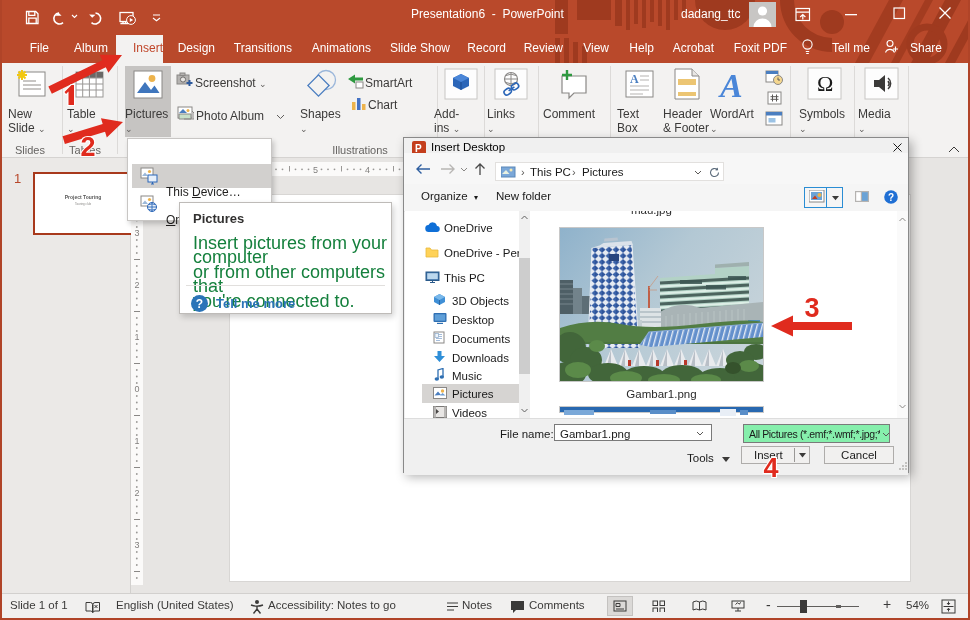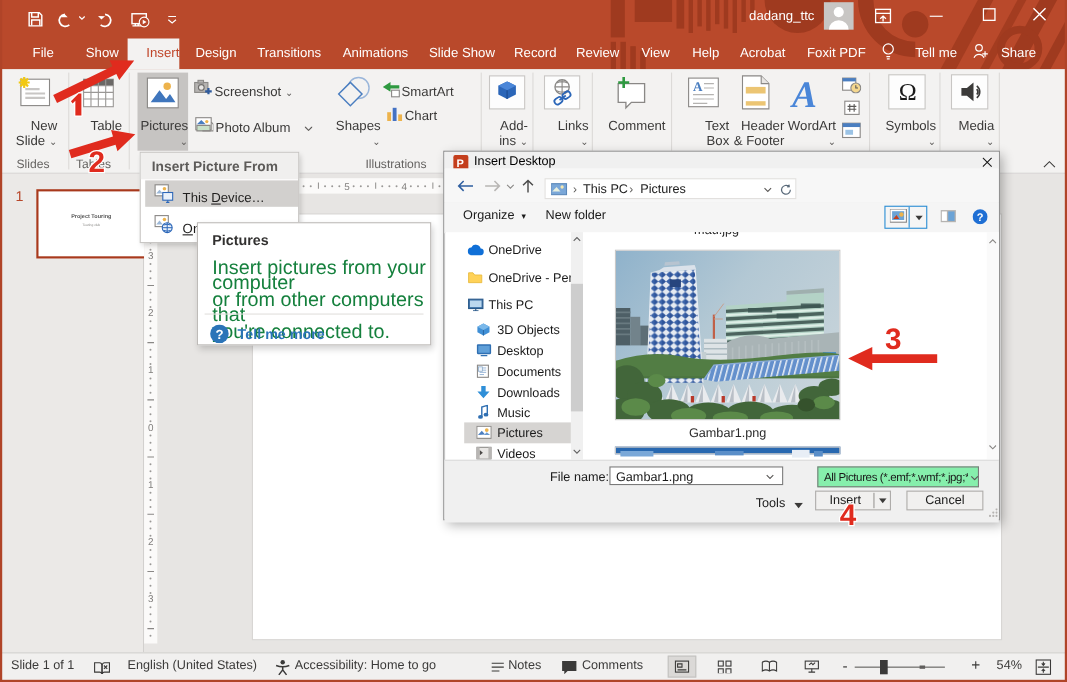--- a/index.html
+++ b/index.html
@@ -8,39 +8,39 @@
 
 #titlebar{position:absolute;left:0;top:0;width:970px;height:63px;background:#b9492b;color:#fff;overflow:hidden}
 #tabrow{position:absolute;left:0;top:30px;width:970px;height:33px}
 .tab{position:absolute;top:5px;height:28px;line-height:27px;color:#fff;font-size:12px;text-align:right}
 #tab-insert{background:#f3f2f1;color:#c0462a}
 #title-text{position:absolute;top:0;height:30px;line-height:29px;font-size:12px;color:#fff;white-space:nowrap}
 
 #ribbon{position:absolute;left:0;top:63px;width:970px;height:94px;background:#f3f2f1;border-bottom:1px solid #d5d3d1}
 .rlabel{position:absolute;font-size:11px;color:#666462;top:81px;text-align:center}
 .rsep{position:absolute;top:3px;height:88px;width:1px;background:#dcdad8}
-.rbtn-label{position:absolute;font-size:12px;color:#3b3a39;text-align:right;line-height:13.5px}
+.rbtn-label{position:absolute;font-size:12px;color:#3b3a39;text-align:left;line-height:13.5px}
 .chev{position:absolute;width:7px;height:4px}
 .rtext{position:absolute;font-size:12px;color:#3b3a39;white-space:nowrap}
 
 #panel{position:absolute;left:1px;top:158px;width:129px;height:435px;background:#ebe9e7;border-right:1px solid #d2d0ce}
 #canvas{position:absolute;left:131px;top:158px;width:836px;height:435px;background:#e7e5e3}
 #slide{position:absolute;left:230px;top:195px;width:680px;height:386px;background:#fff;box-shadow:0 0 0 1px #d8d6d4}
 #vruler{position:absolute;left:131px;top:178px;width:12px;height:407px;background:#fbfaf9}
 #hruler{position:absolute;left:143px;top:162px;width:766px;height:14px;background:#fbfaf9}
 #statusbar{position:absolute;left:0;top:593px;width:970px;height:25px;background:#f1f0ef;border-top:1px solid #d2d0ce;font-size:11.5px;color:#3b3a39}
 #statusbar .s{position:absolute;top:5px;white-space:nowrap}
 
 #winborder{position:absolute;left:0;top:0;width:970px;height:620px;border-left:2px solid #b04428;border-right:2px solid #b04428;border-bottom:2px solid #b04428;box-sizing:border-box;pointer-events:none;z-index:90}
 
 #menu{position:absolute;left:127px;top:138px;width:143px;height:81px;background:#fff;border:1px solid #c8c6c4;box-shadow:2px 3px 5px rgba(0,0,0,.2);z-index:20}
 #menu .hdr{position:absolute;left:0px;top:0px;width:100%;height:24px;background:#f0efee;font-weight:bold;color:#5d5b59;font-size:12.5px;line-height:24px;padding-left:10px;box-sizing:border-box}
 .mitem{position:absolute;left:4px;width:139px;height:24px;font-size:12px;color:#201f1e;line-height:24px}
 .mitem .ic{position:absolute;left:8px;top:3px}
-.mitem .tx{position:absolute;left:34px;top:4px}
+.mitem .tx{position:absolute;left:34px;top:16px}
 
 #tooltip{position:absolute;left:179px;top:202px;width:213px;height:112px;background:#fff;border:1px solid #bebbb8;box-shadow:2px 3px 6px rgba(0,0,0,.18);z-index:21;box-sizing:border-box}
 #tooltip .t1{position:absolute;left:13px;top:8px;font-size:13px;font-weight:bold;color:#323130}
 #tooltip .t2{position:absolute;left:13px;top:33px;font-size:18px;color:#15803d;line-height:14.4px}
 #tooltip hr{position:absolute;left:6px;right:6px;top:82px;border:none;border-top:1px solid #e1dfdd;margin:0;width:calc(100% - 12px)}
 #tooltip .t3{position:absolute;left:36px;top:93px;font-size:13px;font-weight:bold;color:#2b74b8}
 
 #dialog{position:absolute;left:403px;top:137px;width:506px;height:336px;background:#f0f0f0;border:1px solid #898989;box-shadow:3px 4px 10px rgba(0,0,0,.3);z-index:15;box-sizing:border-box}
 #dlg-title{position:absolute;left:0;top:0;width:100%;height:15px;background:#f0f0f0;font-size:11.5px;color:#000}
 #dlg-toolbar{position:absolute;left:0;top:15px;width:100%;height:31px;background:#f7f7f7}
@@ -90,20 +90,21 @@
       <path d="M30.5 4.5 h4.5 v4.5" fill="#fff" stroke="none" transform="rotate(-46 33 6)"></path>
       <path d="M47 6 l2.5 2.5 l2.5 -2.5" stroke-width="1.1"></path>
       <path d="M70.5 4 a5.5 5.5 0 1 1 -4 9.6" fill="none" stroke-width="1.6"></path>
       <path d="M66 4.5 h4.5 v4.5" fill="#fff" stroke="none" transform="rotate(137 68 6)"></path>
       <rect x="95" y="3.5" width="13" height="9"></rect>
       <path d="M98 12.5 v2 m-2.6 0 h8.4 m-3.2 -2 v2"></path>
       <circle cx="106" cy="11" r="4.4" fill="#b7472a" stroke="#fff" stroke-width="1"></circle>
       <path d="M104.8 9 l3.4 2 l-3.4 2 z" fill="#fff" stroke="none"></path>
       <path d="M128 6 h7 m-7 3 l3.5 2.8 l3.5 -2.8" stroke-width="1.1"></path>
     </svg>
+    <div id="title-text" style="left:411px">Presentation6&nbsp;&nbsp;-&nbsp;&nbsp;PowerPoint</div>
     <div id="title-text" style="left:681px">dadang_ttc</div>
     <div class="abs" style="left:749px;top:2px;width:27px;height:25px;background:#c8c6c4">
       <svg width="27" height="25">
           <circle cx="13.5" cy="9" r="4.6" fill="#fff"></circle>
           <path d="M4.5 25 a9 8.5 0 0 1 18 0 z" fill="#fff"></path>
         </svg>
     </div>
     <svg class="abs" style="left:795px;top:7px" width="16" height="15" fill="none" stroke="#fff" stroke-width="1.2">
       <rect x="1" y="1.5" width="13.5" height="12"></rect>
         <path d="M1 5.2 h13.5 M7.8 12.5 v-4.5 m-2.6 2 l2.6 -2.4 l2.6 2.4"></path>
@@ -113,21 +114,21 @@
       </svg>
     <svg class="abs" style="left:893px;top:7px" width="13" height="13" fill="none" stroke="#fff" stroke-width="1.2">
         <rect x="1" y="1" width="10.5" height="10.5"></rect>
       </svg>
     <svg class="abs" style="left:938px;top:6px" width="14" height="14" stroke="#fff" stroke-width="1.3">
         <path d="M1.5 1.5 l11 11 m0 -11 l-11 11"></path>
       </svg>
   </div>
   <div id="tabrow">
     <div class="tab" style="left:12px;width:37px">File</div>
-    <div class="tab" style="left:66px;width:42px">Show</div>
+    <div class="tab" style="left:66px;width:42px">Album</div>
     <div class="tab" id="tab-insert" style="left:116px;width:47px">Insert</div>
     <div class="tab" style="left:170px;width:45px">Design</div>
     <div class="tab" style="left:226px;width:66px">Transitions</div>
     <div class="tab" style="left:303px;width:68px">Animations</div>
     <div class="tab" style="left:382px;width:68px">Slide Show</div>
     <div class="tab" style="left:461px;width:45px">Record</div>
     <div class="tab" style="left:516px;width:47px">Review</div>
     <div class="tab" style="left:573px;width:36px">View</div>
     <div class="tab" style="left:618px;width:36px">Help</div>
     <div class="tab" style="left:664px;width:50px">Acrobat</div>
@@ -405,21 +406,21 @@
     <div class="s" style="left:10px">Slide 1 of 1</div>
     <svg class="abs" style="left:85px;top:6px" width="17" height="14" fill="none" stroke="#3b3a39">
       <path d="M1 2.5 h4.5 a2 2 0 0 1 2 2 v8 a2 2 0 0 0 -2 -1.5 h-4.5 z M14.5 2.5 h-4.5 a2 2 0 0 0 -2 2 v8 a2 2 0 0 1 2 -1.5 h4.5 z"></path>
       <path d="M9.5 5 l3 3 m0 -3 l-3 3"></path>
     </svg>
     <div class="s" style="left:116px">English (United States)</div>
     <svg class="abs" style="left:249px;top:5px" width="16" height="15">
         <circle cx="8" cy="3" r="2" fill="#3b3a39"></circle>
         <path d="M2 6 a10 5 0 0 0 12 0 M8 7 v3 m0 0 l-3.5 4.5 M8 10 l3.5 4.5" fill="none" stroke="#3b3a39" stroke-width="1.4"></path>
       </svg>
-    <div class="s" style="left:268px">Accessibility: Home to go</div>
+    <div class="s" style="left:268px">Accessibility: Notes to go</div>
     <svg class="abs" style="left:446px;top:6px" width="13" height="12" fill="none" stroke="#3b3a39">
         <path d="M1 3 h11 M1 6.5 h11 M1 10 h7"></path>
         <path d="M4 1 l2.5 -1 l2.5 1" stroke-width="0"></path>
       </svg>
     <div class="s" style="left:462px">Notes</div>
     <svg class="abs" style="left:510px;top:6px" width="15" height="13">
         <path d="M1 1 h13 v9 h-8 l-3 3 v-3 h-2 z" fill="#3b3a39"></path>
       </svg>
     <div class="s" style="left:529px">Comments</div>
     <div class="abs" style="left:607px;top:2px;width:26px;height:20px;background:#dbd9d7;border:1px solid #c4c2c0;box-sizing:border-box"></div>
@@ -445,21 +446,20 @@
     <div class="abs" style="left:800px;top:6px;width:7px;height:13px;background:#3b3a39"></div>
     <div class="abs" style="left:836px;top:11px;width:5px;height:2.5px;background:#605e5c"></div>
     <div class="s" style="left:883px;font-size:14px;top:2px">+</div>
     <div class="s" style="left:906px">54%</div>
     <svg class="abs" style="left:941px;top:5px" width="15" height="15" fill="none" stroke="#3b3a39">
         <rect x="1" y="1" width="13" height="13"></rect>
         <path d="M7.5 2.5 v3 m-1.5 -1.5 l1.5 1.8 l1.5 -1.8 M7.5 12.5 v-3 m-1.5 1.5 l1.5 -1.8 l1.5 1.8 M2.5 7.5 h10" stroke-width="1"></path>
       </svg>
   </div>
   <div id="menu">
-    <div class="hdr">Insert Picture From</div>
     <div class="mitem" style="top:25px;background:#d2d0ce">
       <svg class="ic" width="18" height="18">
         <rect x="1" y="1" width="12" height="10" fill="#fff" stroke="#8a8886"></rect>
         <path d="M2 9 l3 -3.5 l3 3.5 z" fill="#9cb8d8"></path>
           <circle cx="9.5" cy="4.5" r="1.6" fill="#edb34c"></circle>
         <rect x="8" y="8" width="9" height="7" fill="#e8f0fa" stroke="#2b66b8"></rect>
         <path d="M11 17 h3 m-1.5 -2 v2" stroke="#2b66b8"></path>
       </svg>
       <span class="tx">This <u>D</u>evice…</span>
     </div>

